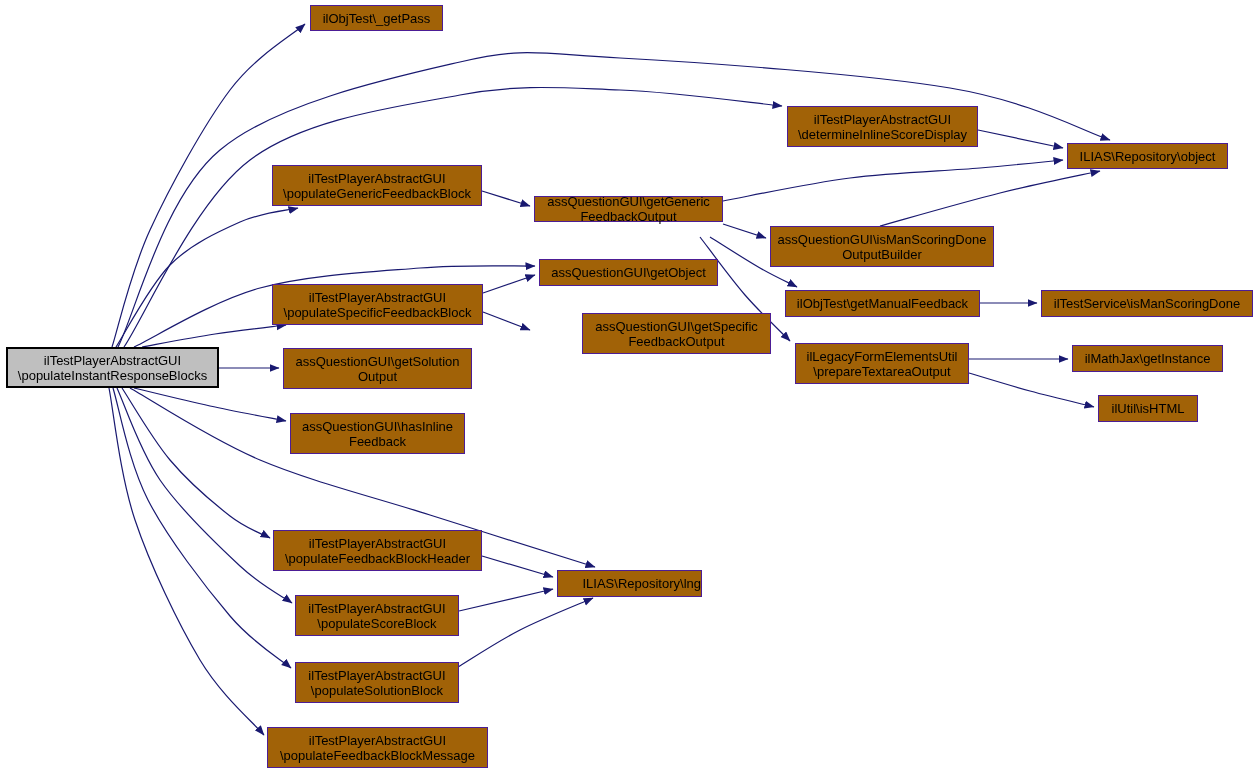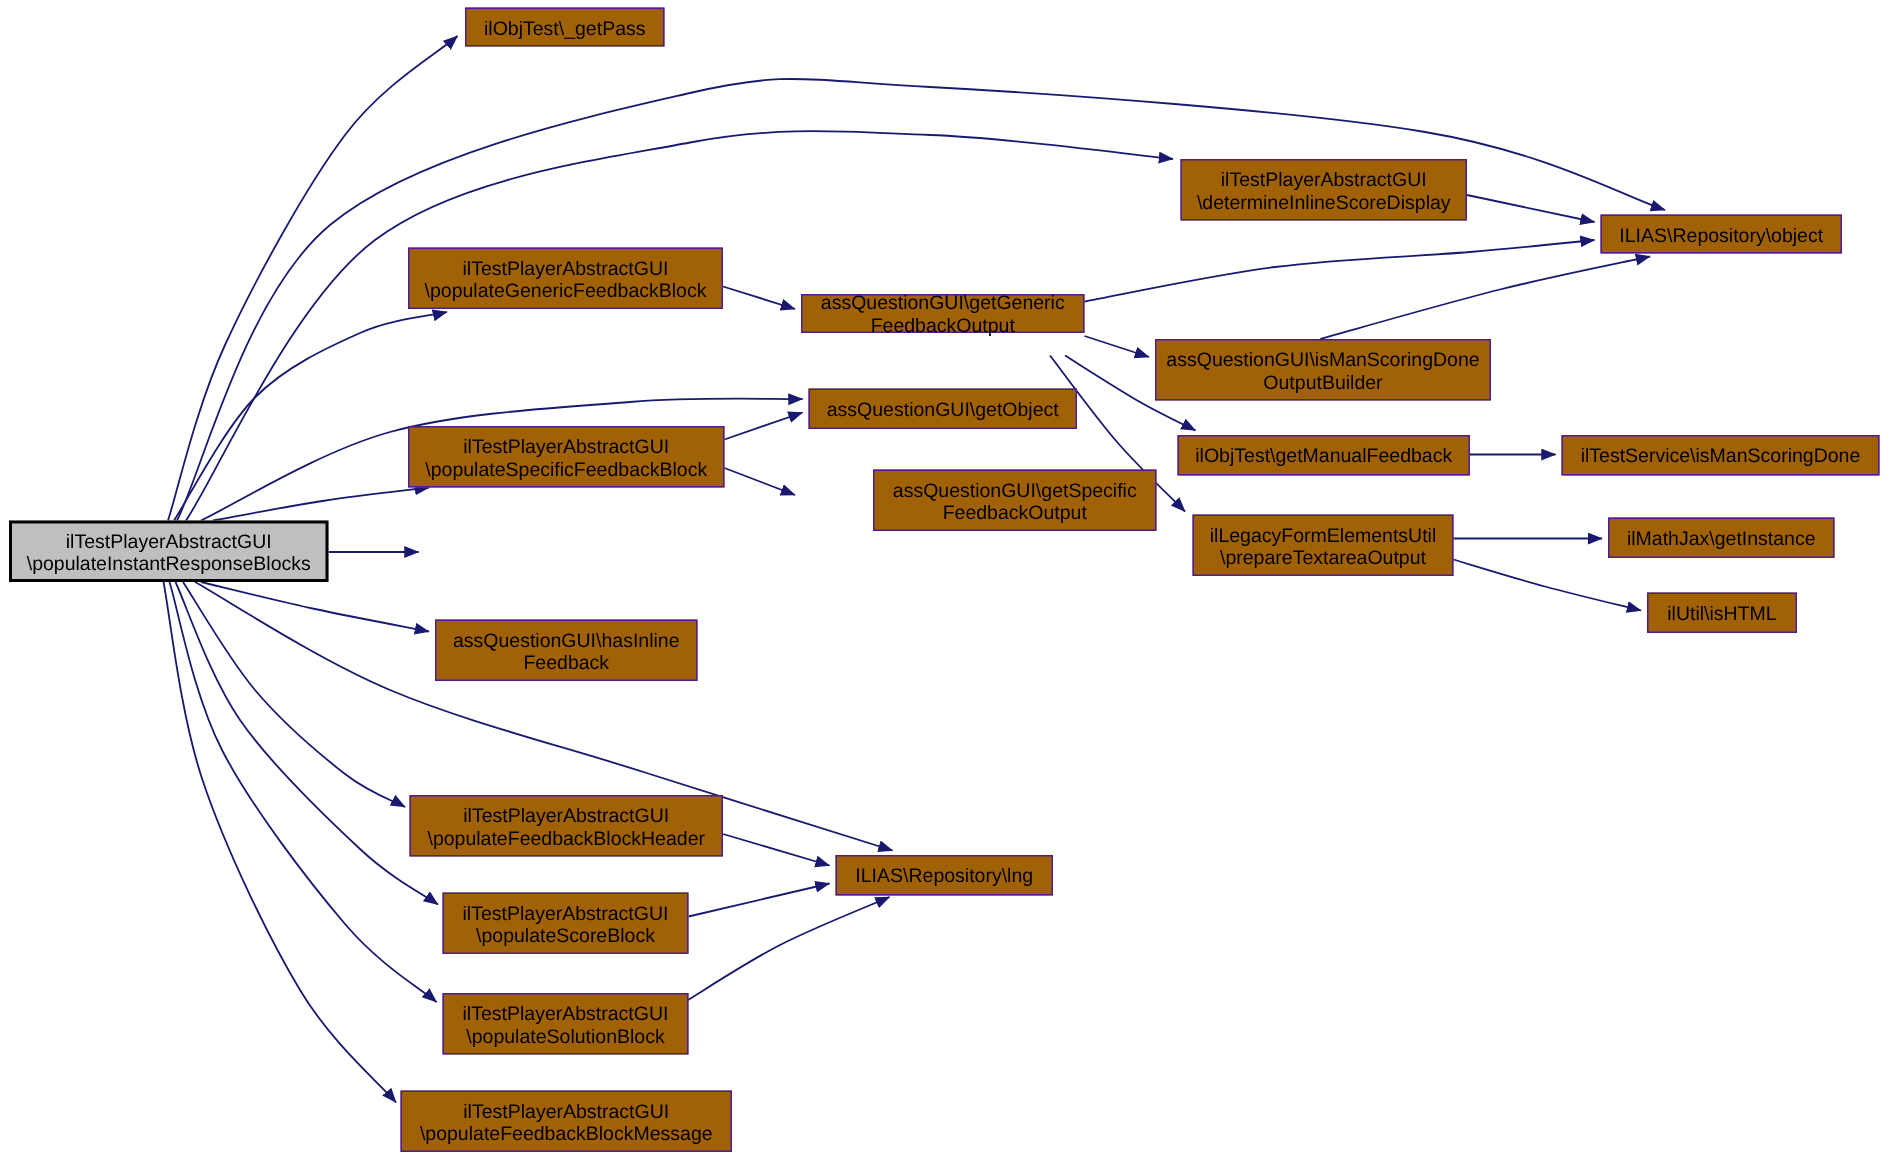--- a/index.html
+++ b/index.html
@@ -82,25 +82,27 @@
     <div class="node" style="left: 539px; top: 259px; width: 179px; height: 27px;"><span>assQuestionGUI\getObject</span></div>
     <div class="node" style="left: 272px; top: 284px; width: 211px; height: 41px;"><span>ilTestPlayerAbstractGUI
 \populateSpecificFeedbackBlock</span></div>
     <div class="node" style="left: 785px; top: 290px; width: 195px; height: 27px;"><span>ilObjTest\getManualFeedback</span></div>
     <div class="node" style="left: 1041px; top: 290px; width: 212px; height: 27px;"><span>ilTestService\isManScoringDone</span></div>
     <div class="node" style="left: 534px; top: 313px; width: 189px; height: 41px; margin-left: 48px;"><span>assQuestionGUI\getSpecific
 FeedbackOutput</span></div>
     <div class="node" style="left: 795px; top: 343px; width: 174px; height: 41px;"><span>ilLegacyFormElementsUtil
 \prepareTextareaOutput</span></div>
     <div class="node" style="left: 1072px; top: 345px; width: 151px; height: 27px;"><span>ilMathJax\getInstance</span></div>
+    <div class="node" style="left: 283px; top: 348px; width: 189px; height: 41px;"><span>assQuestionGUI\getSolution
+Output</span></div>
     <div class="node" style="left: 1098px; top: 395px; width: 100px; height: 27px;"><span>ilUtil\isHTML</span></div>
     <div class="node" style="left: 290px; top: 413px; width: 175px; height: 41px;"><span>assQuestionGUI\hasInline
 Feedback</span></div>
     <div class="node" style="left: 273px; top: 530px; width: 209px; height: 41px;"><span>ilTestPlayerAbstractGUI
 \populateFeedbackBlockHeader</span></div>
-    <div class="node" style="left: 557px; top: 570px; width: 145px; height: 27px;"><span>ILIAS\Repository\lng</span></div>
+    <div class="node" style="left: 557px; top: 570px; width: 145px; height: 27px; justify-content: flex-end;"><span>ILIAS\Repository\lng</span></div>
     <div class="node" style="left: 295px; top: 595px; width: 164px; height: 41px;"><span>ilTestPlayerAbstractGUI
 \populateScoreBlock</span></div>
     <div class="node" style="left: 295px; top: 662px; width: 164px; height: 41px;"><span>ilTestPlayerAbstractGUI
 \populateSolutionBlock</span></div>
     <div class="node" style="left: 267px; top: 727px; width: 221px; height: 41px;"><span>ilTestPlayerAbstractGUI
 \populateFeedbackBlockMessage</span></div>
   </div>
 
 </body></html>

